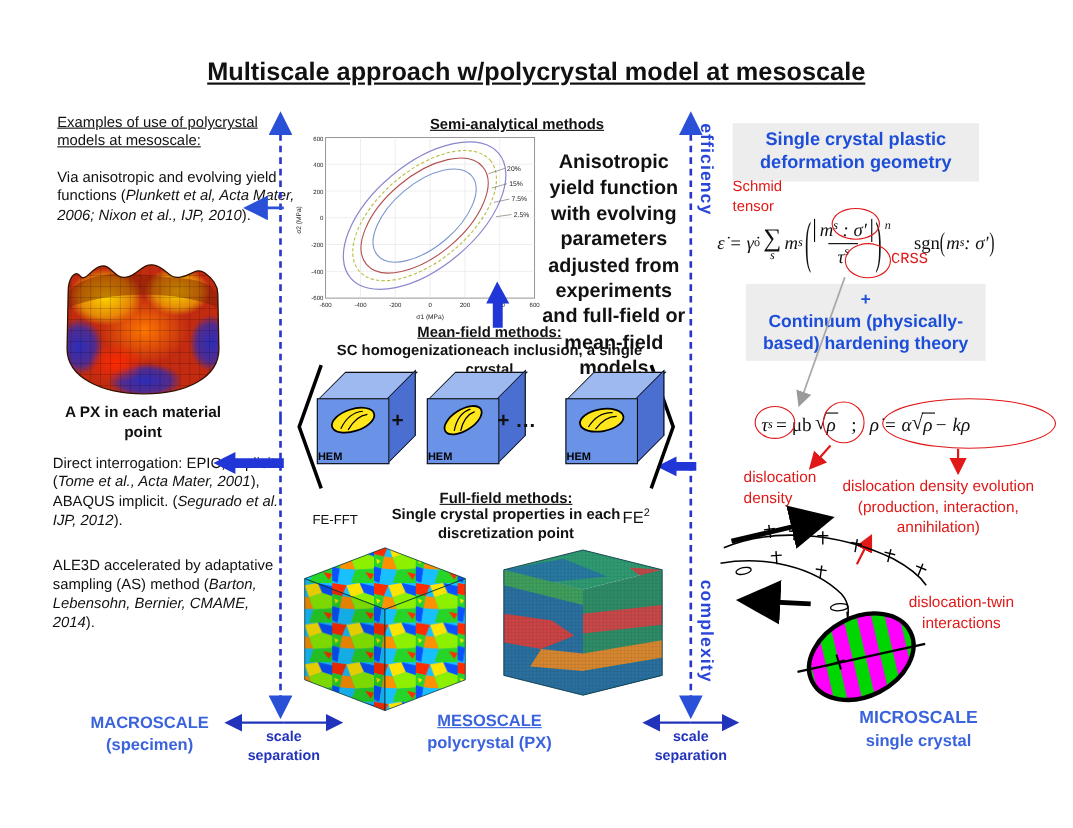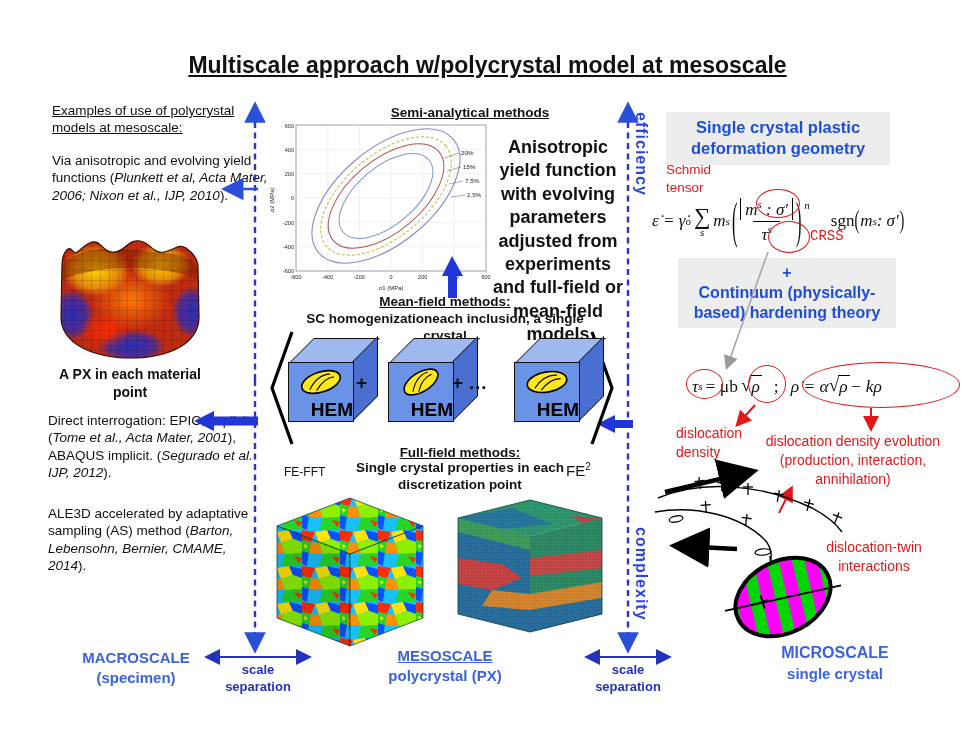--- a/index.html
+++ b/index.html
@@ -23,21 +23,21 @@
   #overlay{position:absolute;left:0;top:0;z-index:3;pointer-events:none}
   .z2{z-index:2}
   
   .cube{position:absolute;width:88px;height:82px;z-index:4}
   .cube .top{position:absolute;left:0;top:0;width:64px;height:24px;background:#9db9f0;
              border:1.5px solid #101010;transform:skewX(-45deg);transform-origin:0 100%}
   .cube .side{position:absolute;left:64px;top:24px;width:24px;height:58px;background:#4a6fd0;
              border:1.5px solid #101010;transform:skewY(-45deg);transform-origin:0 0}
   .cube .front{position:absolute;left:0;top:24px;width:64px;height:58px;background:#6a93e8;
              border:1.5px solid #101010}
-  .hem{position:absolute;left:0;bottom:0;width:100%;text-align:right;font-weight:bold;font-size:19px;color:#000}
+  .hem{position:absolute;left:0;bottom:0;width:100%;text-align:left;font-weight:bold;font-size:10px;color:#000}
   .incl{position:absolute;left:8px;top:3px}
   .plus{font-size:19px;font-weight:bold;z-index:4}
   
   .math{font-family:"Liberation Serif",serif;font-size:17px;font-style:normal;display:flex;align-items:center}
   .mi{font-style:italic}
   .lsub{font-size:11px}
   .sumstk{display:inline-flex;flex-direction:column;align-items:center;margin:0 3px}
   .sum{font-size:23px;line-height:1}
   .ssub{font-size:11px;font-style:italic;margin-top:-2px}
   .frac{display:inline-flex;flex-direction:column;align-items:center;margin:0 1px}

